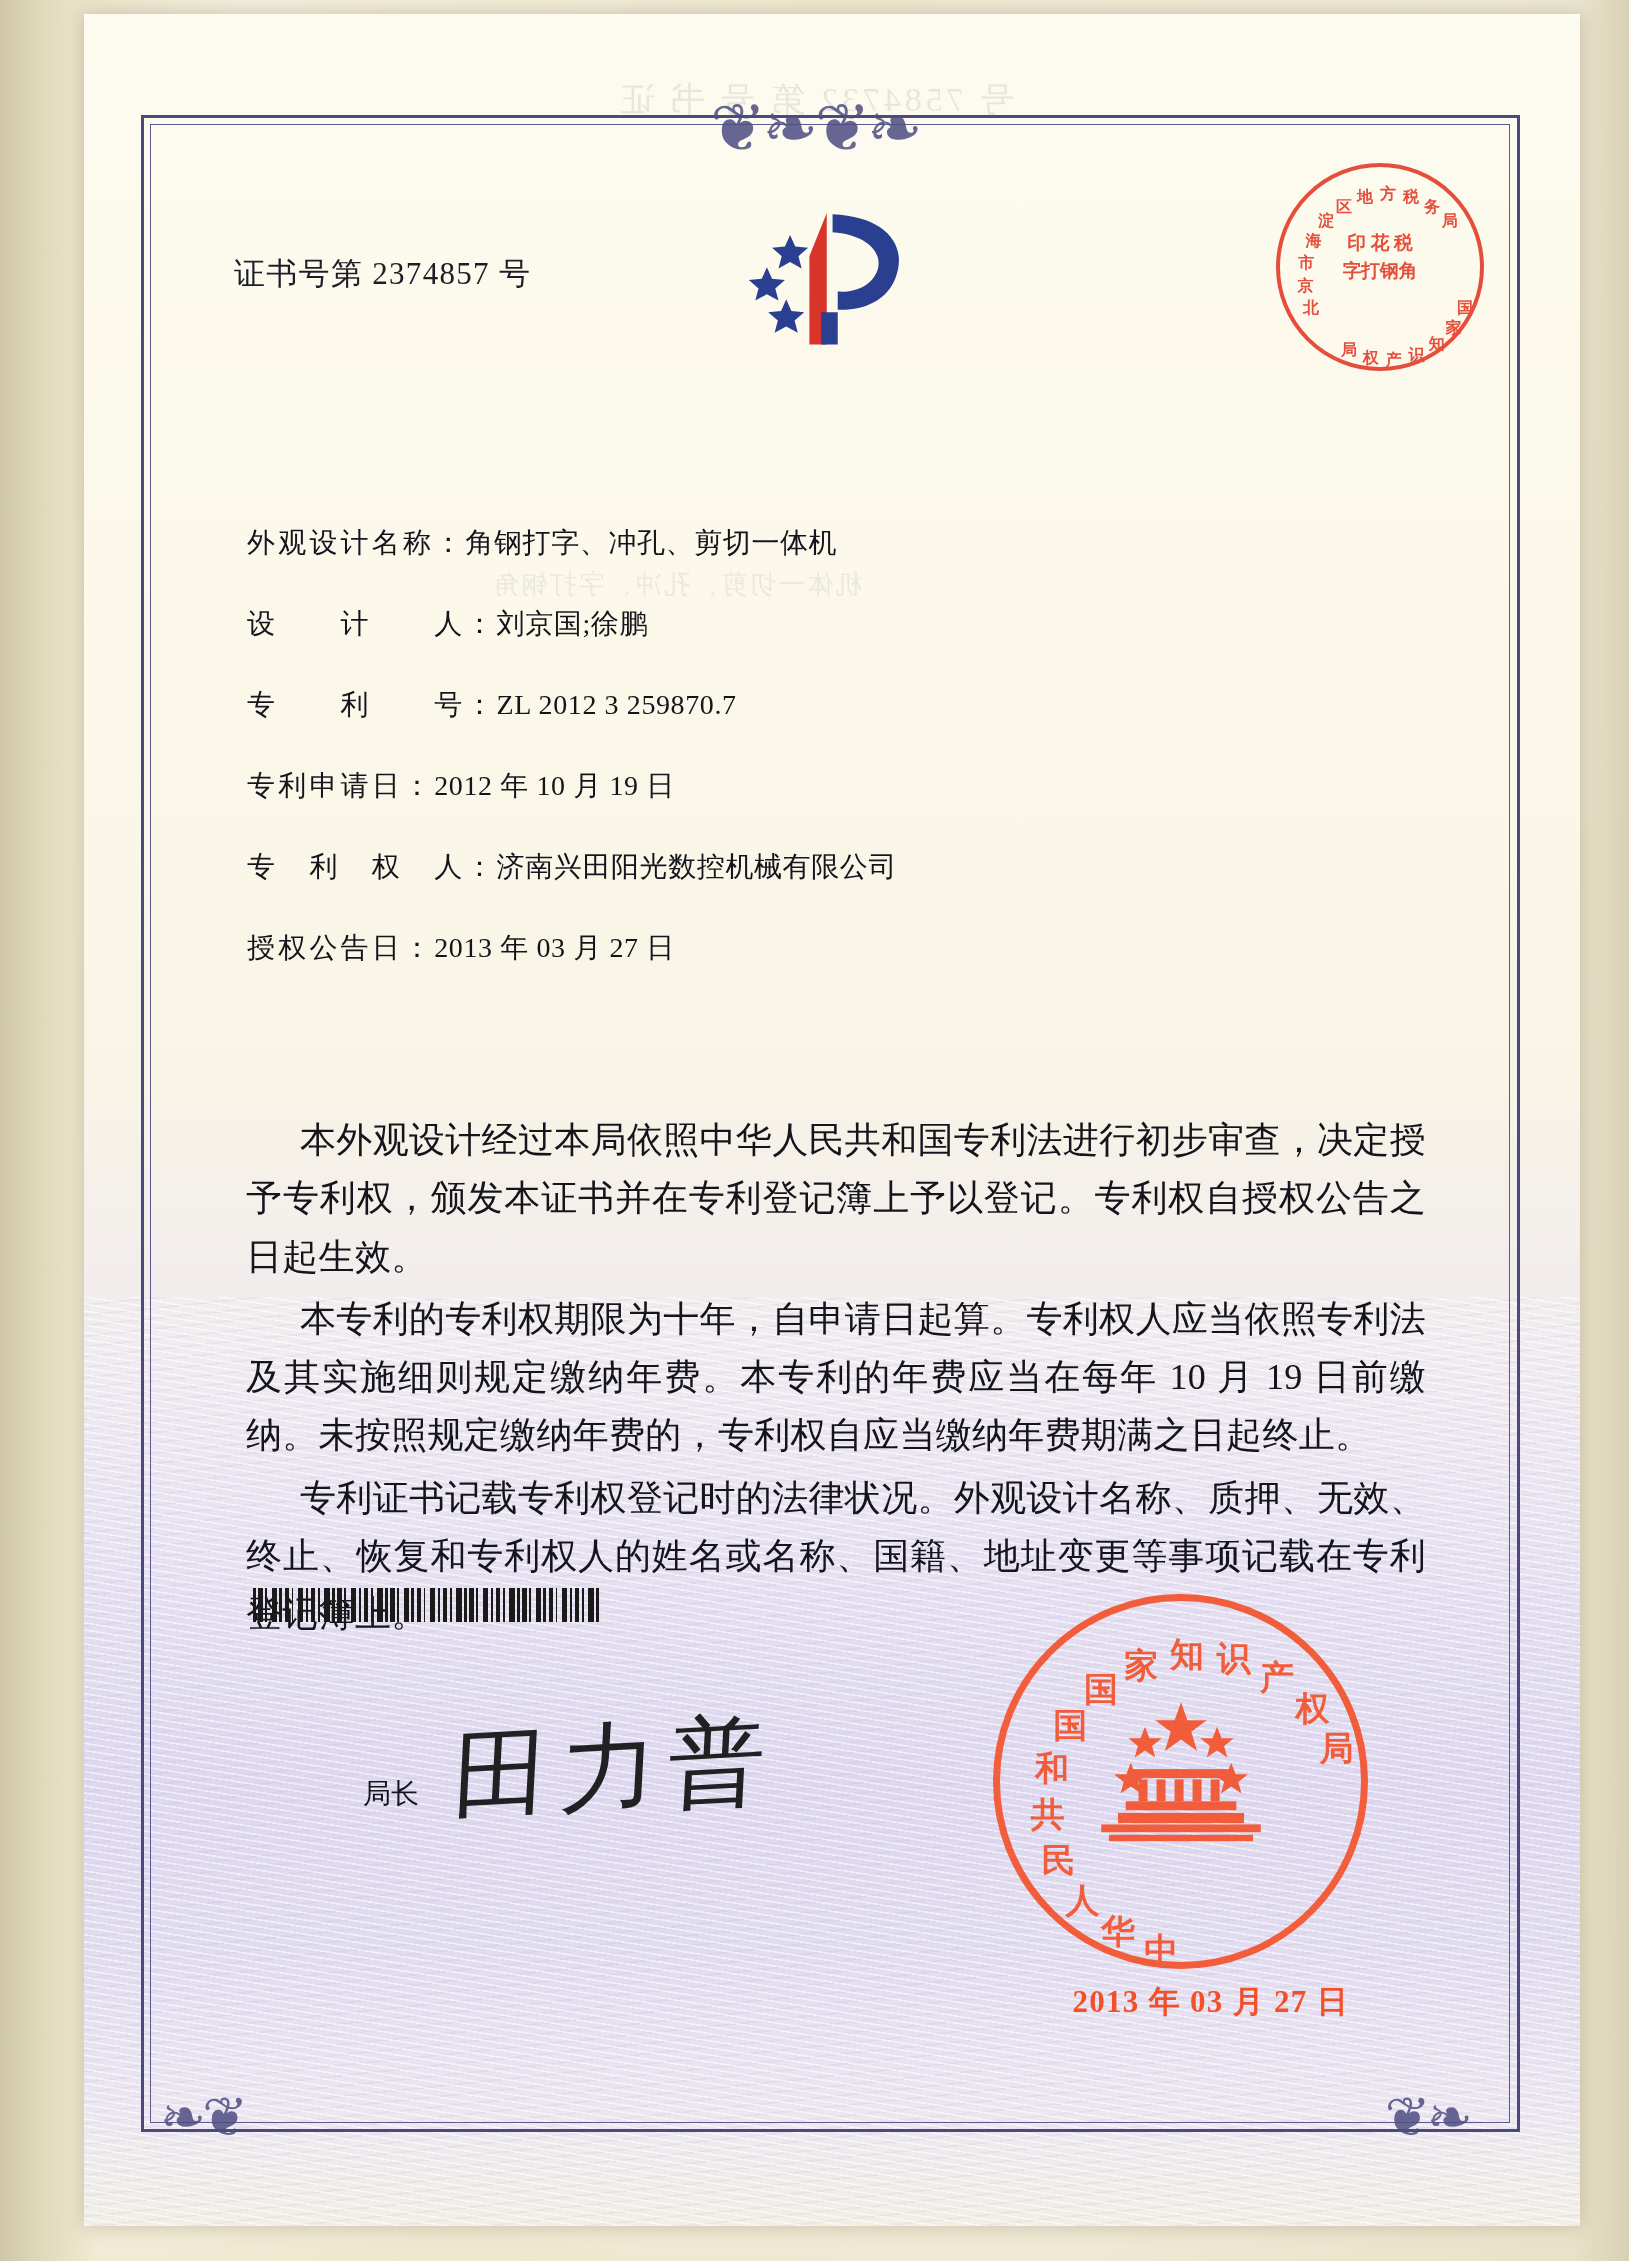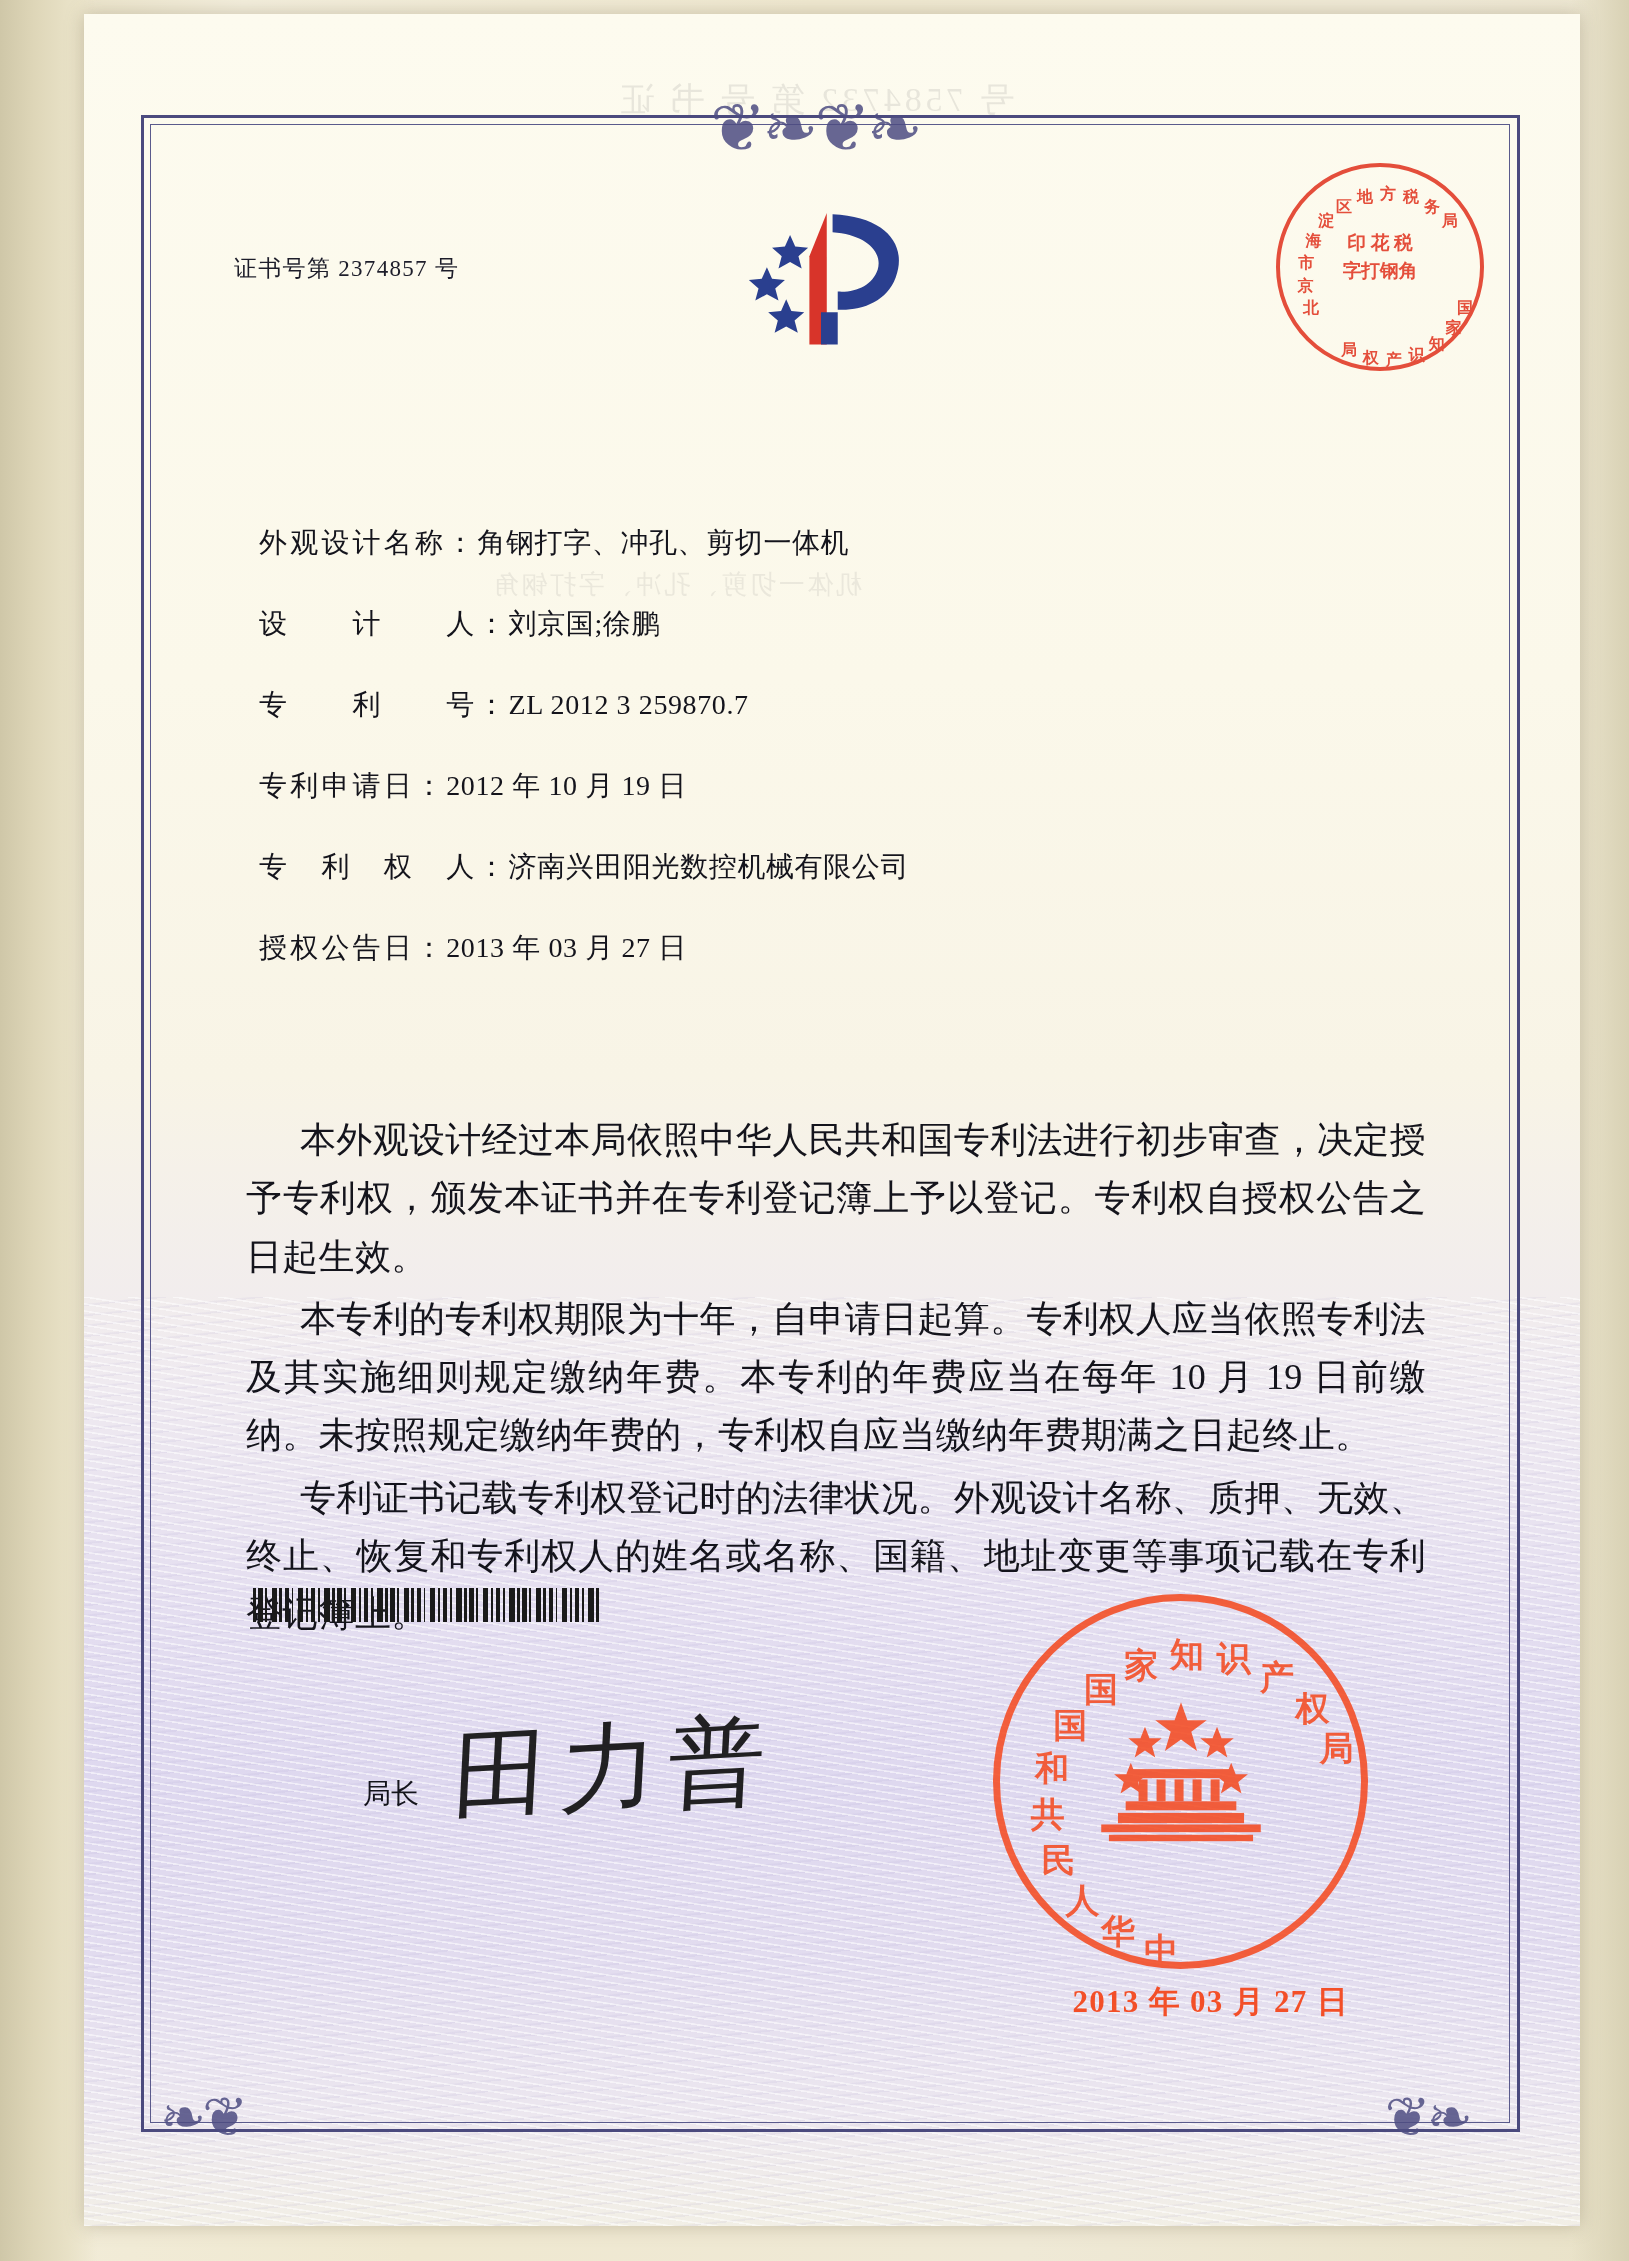--- a/index.html
+++ b/index.html
@@ -105,21 +105,21 @@
     position: absolute;
     left: 150px;
     top: 124px;
     width: 1360px;
     height: 1999px;
   }
   .cert-no {
     position: absolute;
     left: 84px;
     top: 129px;
-    font-size: 23px;
+    font-size: 31px;
     color: #1d1d2a;
     letter-spacing: 1.3px;
   }
 
   
   .logo {
     position: absolute;
     left: 50%;
     top: 71px;
     transform: translateX(-50%);
@@ -173,21 +173,20 @@
     letter-spacing: 7.7px;
     color: #16161f;
     font-family: "Liberation Serif", "DejaVu Serif", serif;
   }
 
   .fields {
     position: absolute;
     left: 97px;
     top: 400px;
     width: 1193px;
-    margin-left: 12px;
   }
   .field {
     font-size: 28px;
     color: #14141c;
     margin-bottom: 43px;
     letter-spacing: 0.6px;
     white-space: nowrap;
   }
   .field .lbl { letter-spacing: 3.2px; }
 

